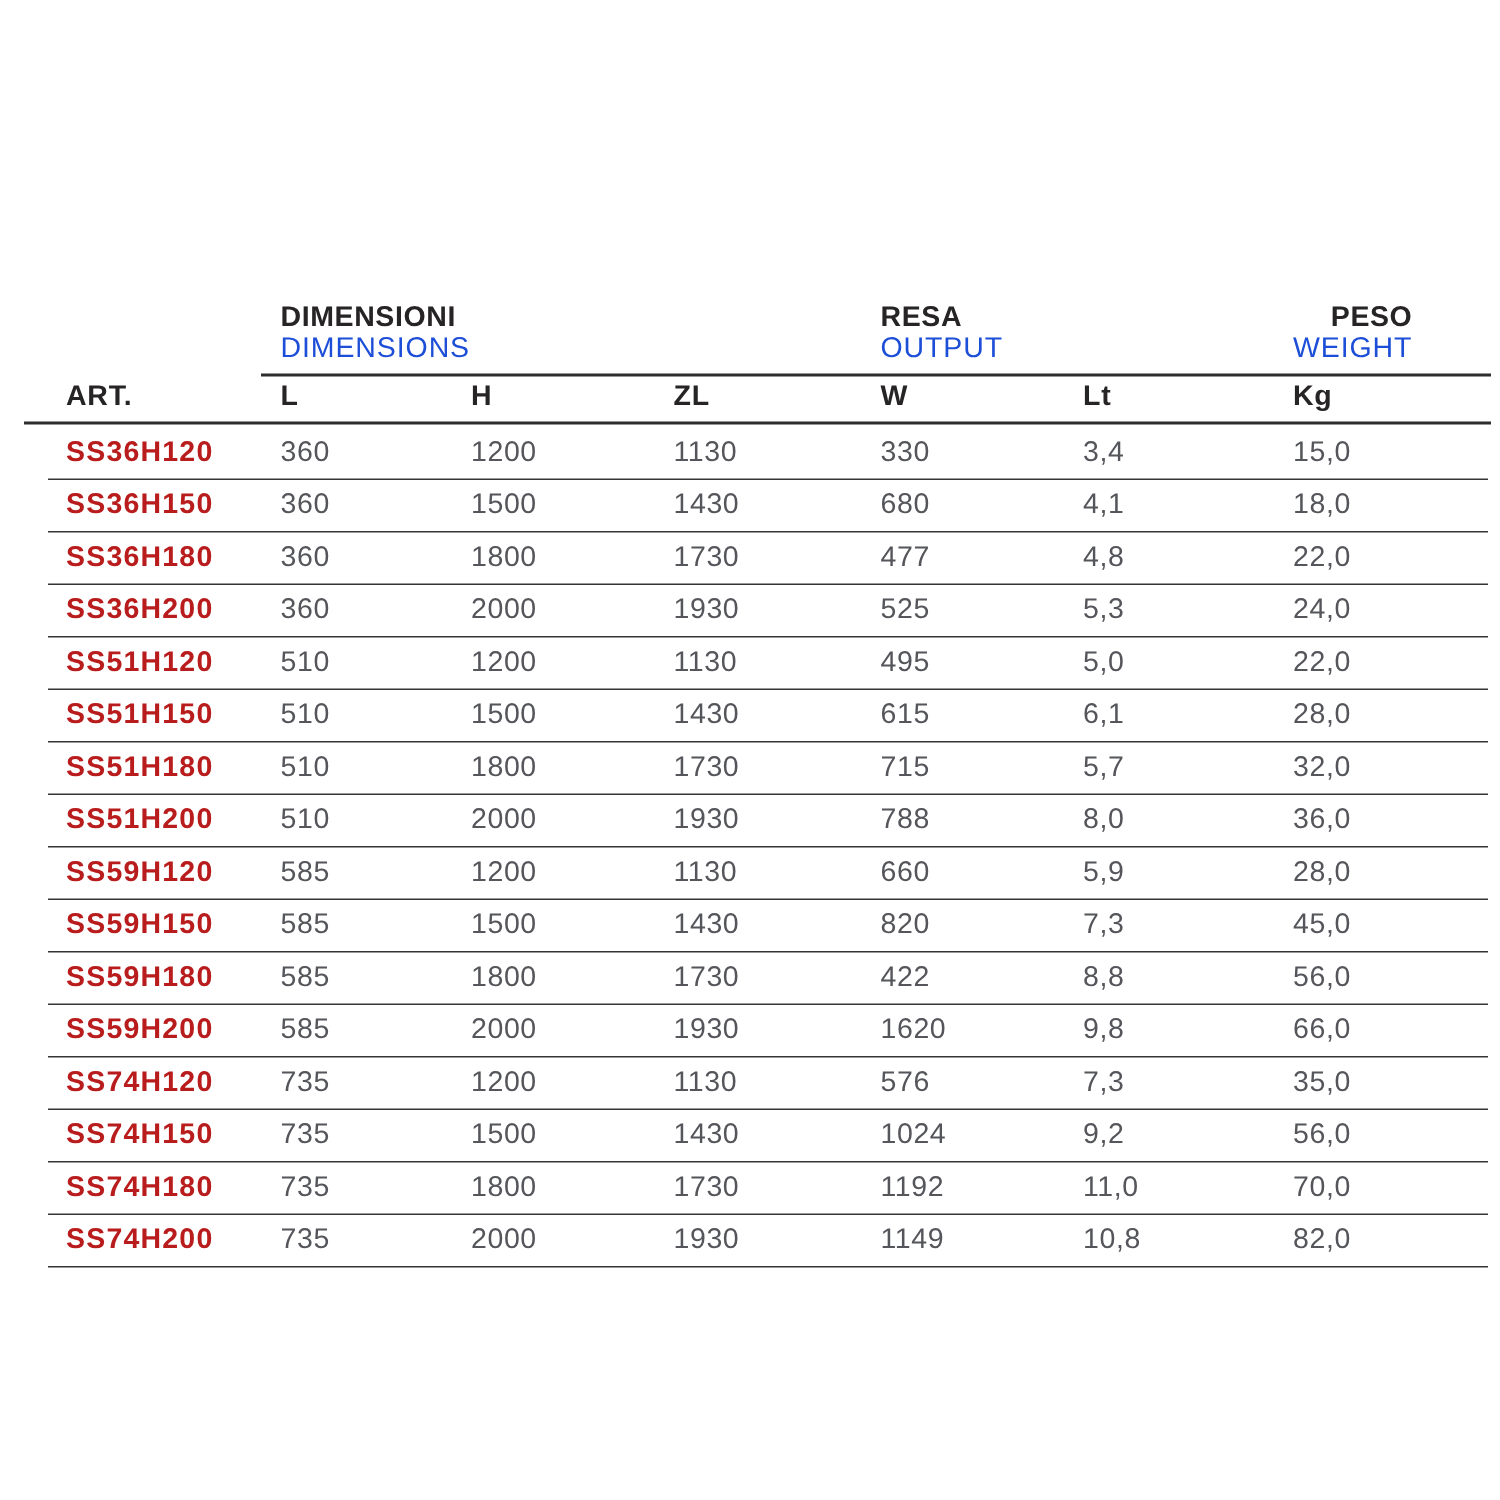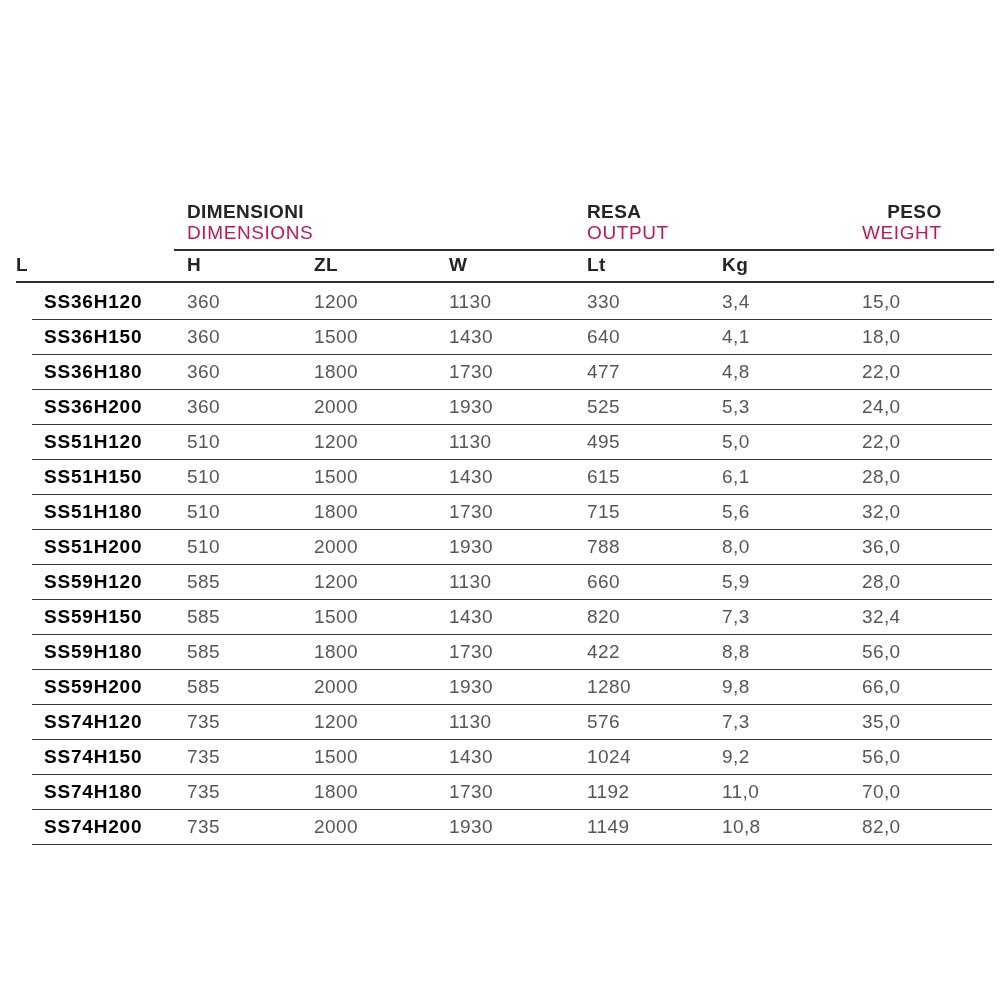--- a/index.html
+++ b/index.html
@@ -4,21 +4,21 @@
 <style>
   * { margin:0; padding:0; box-sizing:border-box; }
   html,body { width:1000px; height:1000px; background:#ffffff; overflow:hidden; }
   body { font-family:"Liberation Sans", sans-serif; color:#2b282a; position:relative; }
 
   .spec-table { position:absolute; left:4px; top:0; width:824px; height:1000px;margin-top:24px; }
 
   
   .group { position:absolute; top:177px; font-size:19px; line-height:21px; }
   .group .primary   { display:block; font-weight:700; color:#272426; letter-spacing:0.4px; }
-  .group .secondary { display:block; font-weight:400; color:#be185d; letter-spacing:0.6px; }
+  .group .secondary { display:block; font-weight:400; color:#1d4ed8; letter-spacing:0.6px; }
   .group-dimensions { left:183px; }
   .group-output     { left:583px; }
   .group-capacity   { left:718px; }
   .group-weight     { left:858px;text-align:right; }
 
   .group-underline { position:absolute; left:170px; top:225px; width:820px; height:2px; background:#2e2c2e; }
 
   
   .hdr-row {
     position:absolute; left:12px; top:228px; width:978px; height:31px;
@@ -29,21 +29,21 @@
   .hdr-row .hcell { font-size:19px; font-weight:700; color:#272426; padding-bottom:5px; letter-spacing:0.5px; }
   .hdr-row .hcell.art { padding-left:28px; }
 
   
   .rows-wrap { position:absolute; left:28px; top:260.5px; width:960px; }
   .row {
     height:35px; border-bottom:1.7px solid #363436;
     display:grid; grid-template-columns:155px 127px 135px 138px 135px 140px 1fr;
     align-items:center;
   }
-  .row .art-cell  { padding-left:12px; font-size:19px; font-weight:700; color:#000000; letter-spacing:0.8px; }
+  .row .art-cell  { padding-left:12px; font-size:19px; font-weight:700; color:#b91c1c; letter-spacing:0.8px; }
   .row .value-cell{ font-size:19px; font-weight:400; color:#55565b; letter-spacing:0.4px; }
 </style>
 </head>
 <body>
 
 <div class="spec-table">
 
   <div class="group group-dimensions">
     <span class="primary">DIMENSIONI</span>
     <span class="secondary">DIMENSIONS</span>
@@ -53,20 +53,21 @@
     <span class="secondary">OUTPUT</span>
   </div>
   <div class="group group-weight">
     <span class="primary">PESO</span>
     <span class="secondary">WEIGHT</span>
   </div>
 
   <div class="group-underline"></div>
 
   <div class="hdr-row">
+    <span class="hcell art">ART.</span>
     <span class="hcell">L</span>
     <span class="hcell">H</span>
     <span class="hcell">ZL</span>
     <span class="hcell">W</span>
     <span class="hcell">Lt</span>
     <span class="hcell">Kg</span>
   </div>
 
   <div class="rows-wrap">
     <div class="row">
@@ -77,21 +78,21 @@
       <span class="value-cell">330</span>
       <span class="value-cell">3,4</span>
       <span class="value-cell">15,0</span>
     </div>
 
     <div class="row">
       <span class="art-cell">SS36H150</span>
       <span class="value-cell">360</span>
       <span class="value-cell">1500</span>
       <span class="value-cell">1430</span>
-      <span class="value-cell">640</span>
+      <span class="value-cell">680</span>
       <span class="value-cell">4,1</span>
       <span class="value-cell">18,0</span>
     </div>
 
     <div class="row">
       <span class="art-cell">SS36H180</span>
       <span class="value-cell">360</span>
       <span class="value-cell">1800</span>
       <span class="value-cell">1730</span>
       <span class="value-cell">477</span>
@@ -128,21 +129,21 @@
       <span class="value-cell">6,1</span>
       <span class="value-cell">28,0</span>
     </div>
 
     <div class="row">
       <span class="art-cell">SS51H180</span>
       <span class="value-cell">510</span>
       <span class="value-cell">1800</span>
       <span class="value-cell">1730</span>
       <span class="value-cell">715</span>
-      <span class="value-cell">5,6</span>
+      <span class="value-cell">5,7</span>
       <span class="value-cell">32,0</span>
     </div>
 
     <div class="row">
       <span class="art-cell">SS51H200</span>
       <span class="value-cell">510</span>
       <span class="value-cell">2000</span>
       <span class="value-cell">1930</span>
       <span class="value-cell">788</span>
       <span class="value-cell">8,0</span>
@@ -159,39 +160,39 @@
       <span class="value-cell">28,0</span>
     </div>
 
     <div class="row">
       <span class="art-cell">SS59H150</span>
       <span class="value-cell">585</span>
       <span class="value-cell">1500</span>
       <span class="value-cell">1430</span>
       <span class="value-cell">820</span>
       <span class="value-cell">7,3</span>
-      <span class="value-cell">32,4</span>
+      <span class="value-cell">45,0</span>
     </div>
 
     <div class="row">
       <span class="art-cell">SS59H180</span>
       <span class="value-cell">585</span>
       <span class="value-cell">1800</span>
       <span class="value-cell">1730</span>
       <span class="value-cell">422</span>
       <span class="value-cell">8,8</span>
       <span class="value-cell">56,0</span>
     </div>
 
     <div class="row">
       <span class="art-cell">SS59H200</span>
       <span class="value-cell">585</span>
       <span class="value-cell">2000</span>
       <span class="value-cell">1930</span>
-      <span class="value-cell">1280</span>
+      <span class="value-cell">1620</span>
       <span class="value-cell">9,8</span>
       <span class="value-cell">66,0</span>
     </div>
 
     <div class="row">
       <span class="art-cell">SS74H120</span>
       <span class="value-cell">735</span>
       <span class="value-cell">1200</span>
       <span class="value-cell">1130</span>
       <span class="value-cell">576</span>

